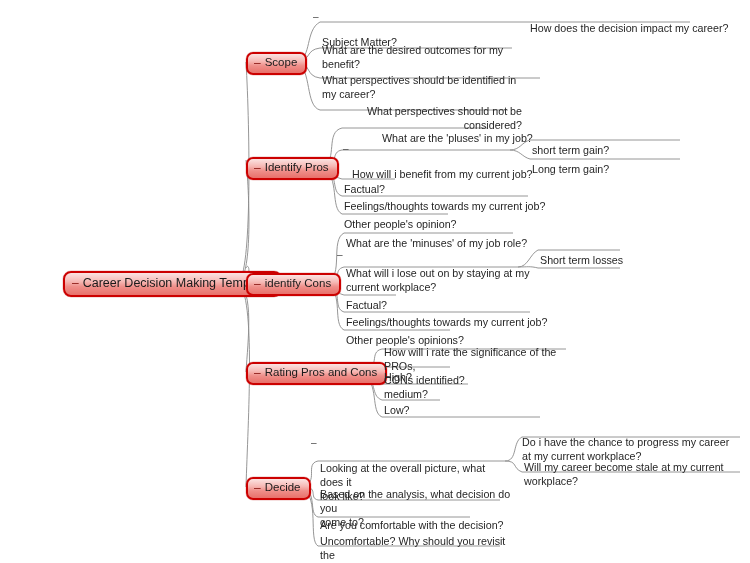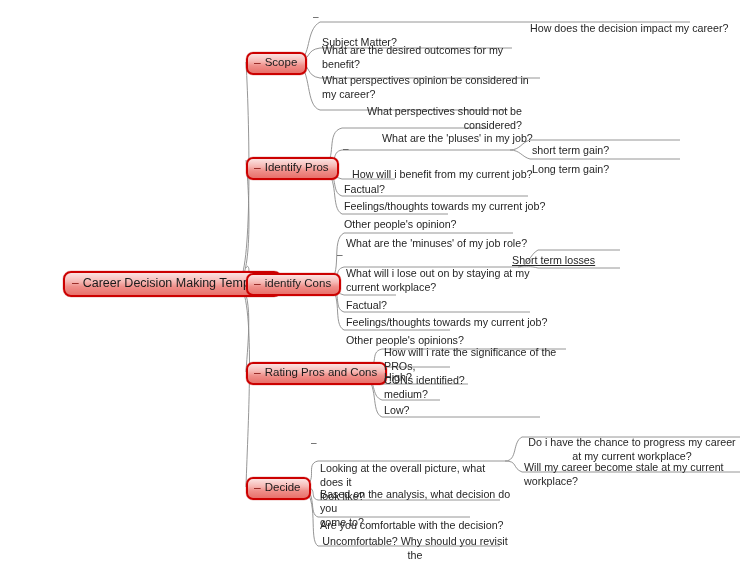--- a/index.html
+++ b/index.html
@@ -56,21 +56,21 @@
   }
   
   .tnode {
     position: absolute;
     box-sizing: border-box;
     font-size: 10.7px;
     line-height: 14px;
     color: #262626;
     white-space: pre-line;
   }
-  .tnode.center { text-align: center; }
+  .tnode.center { }
   .tnode .minus {
     position: absolute;
     left: -9px;
     top: 5px;
     color: #4a4a4a;
     font-size: 10px;
     line-height: 1;
   }
 </style>
 </head>
@@ -192,21 +192,21 @@
     <span>Subject Matter?</span>
   </div>
   <div class="tnode" style="left:530px; top:7px;">
     <span>How does the decision impact my career?</span>
   </div>
   <div class="tnode" style="left:322px; top:29px; width:200px;">
     <span>What are the desired outcomes for my
 benefit?</span>
   </div>
   <div class="tnode" style="left:322px; top:59px; width:225px;">
-    <span>What perspectives opinion be considered in
+    <span>What perspectives should be identified in
 my career?</span>
   </div>
   <div class="tnode" style="left:322px; top:90px; width:200px;text-align:right;">
     <span>What perspectives should not be
 considered?</span>
   </div>
 
   <div class="tnode" style="left:344px; top:117px;margin-left:38px;">
     <span>What are the 'pluses' in my job?</span>
   </div>
@@ -231,21 +231,21 @@
   </div>
 
   <div class="tnode" style="left:346px; top:222px;">
     <span>What are the 'minuses' of my job role?</span>
   </div>
   <div class="tnode" style="left:346px; top:238px; width:185px;">
     <span class="minus" style="top:12px;">–</span>
     <span>What will i lose out on by staying at my
 current workplace?</span>
   </div>
-  <div class="tnode" style="left:512px; top:239px;text-decoration:underline;">
+  <div class="tnode" style="left:540px; top:239px;">
     <span>Short term losses</span>
   </div>
   <div class="tnode" style="left:346px; top:284px;">
     <span>Factual?</span>
   </div>
   <div class="tnode" style="left:346px; top:301px;">
     <span>Feelings/thoughts towards my current job?</span>
   </div>
   <div class="tnode" style="left:346px; top:319px;">
     <span>Other people's opinions?</span>

